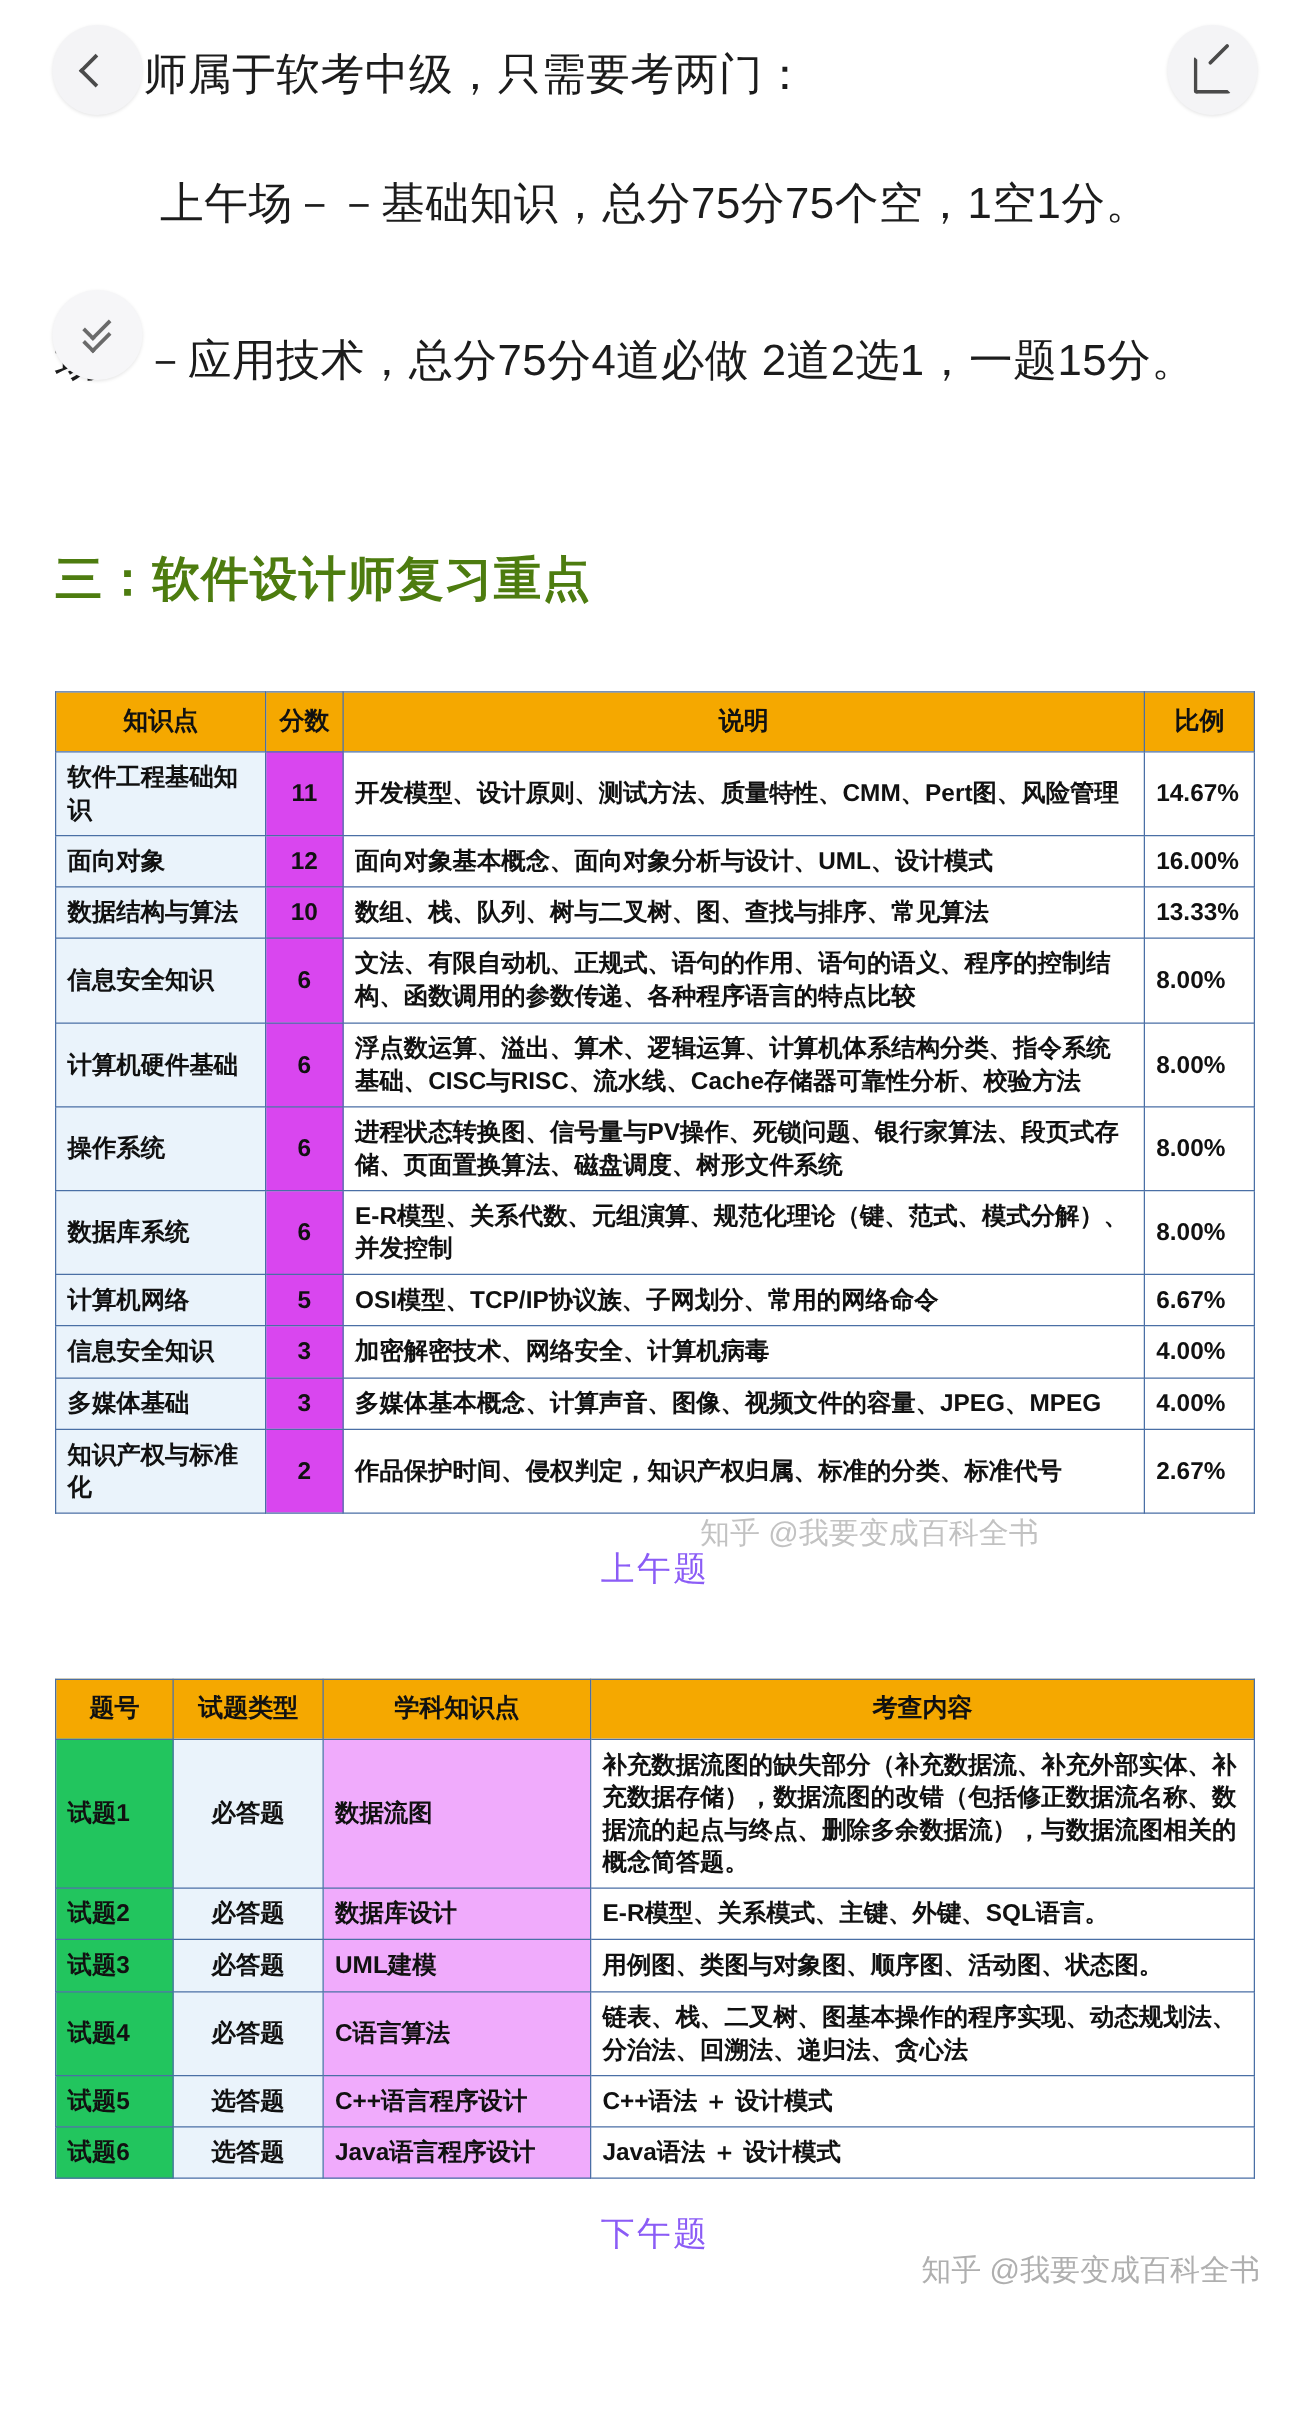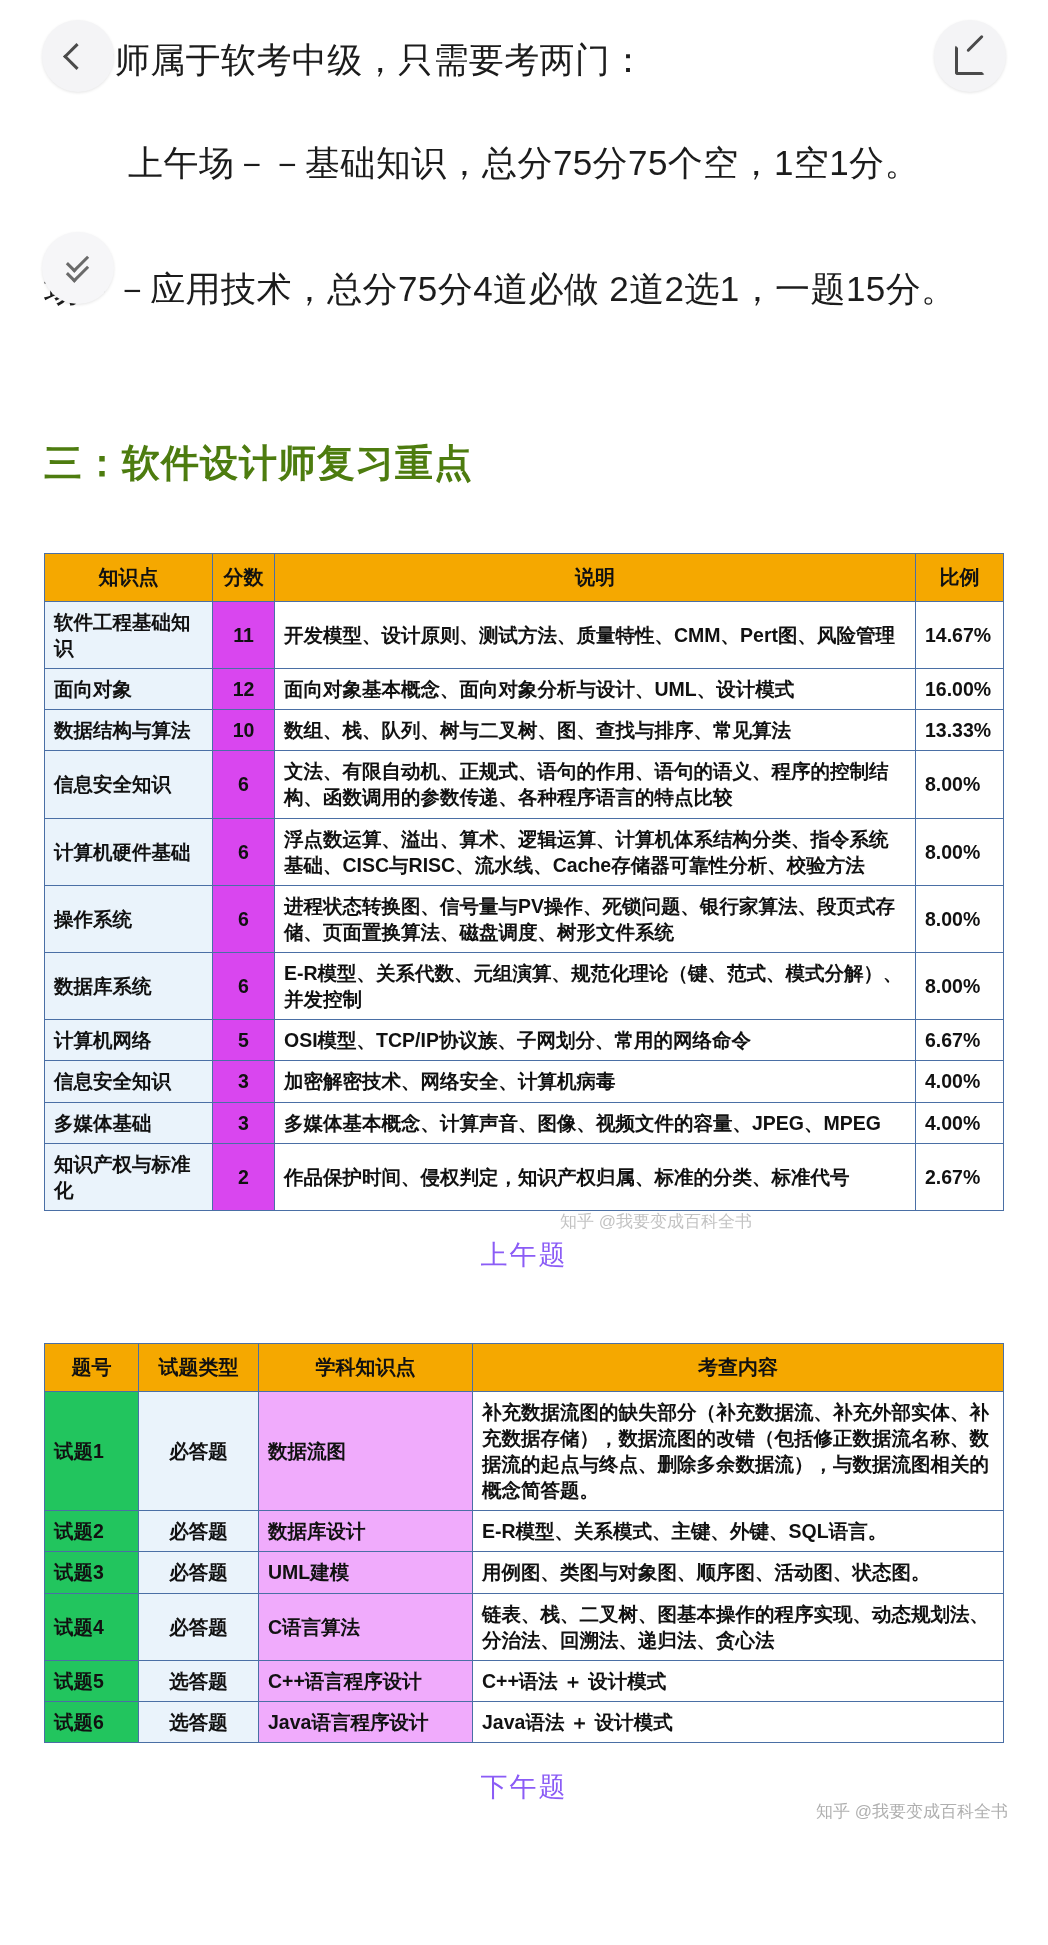--- a/index.html
+++ b/index.html
@@ -149,21 +149,21 @@
     font-size: 27px;
     color: #8b5cf6;
     margin-top: 26px;
     letter-spacing: 2px;
   }
 
   
   .wm {
     position: absolute;
     color: rgba(120,120,120,0.45);
-    font-size: 17px;
+    font-size: 24px;
     pointer-events: none;
     white-space: nowrap;
   }
   #wm1 { left: 560px; top: 1210px; }
   #wm2 { right: 40px; top: 1800px; color: rgba(110,110,110,0.55); }
 </style>
 </head>
 <body>
 
 <div class="doc">

